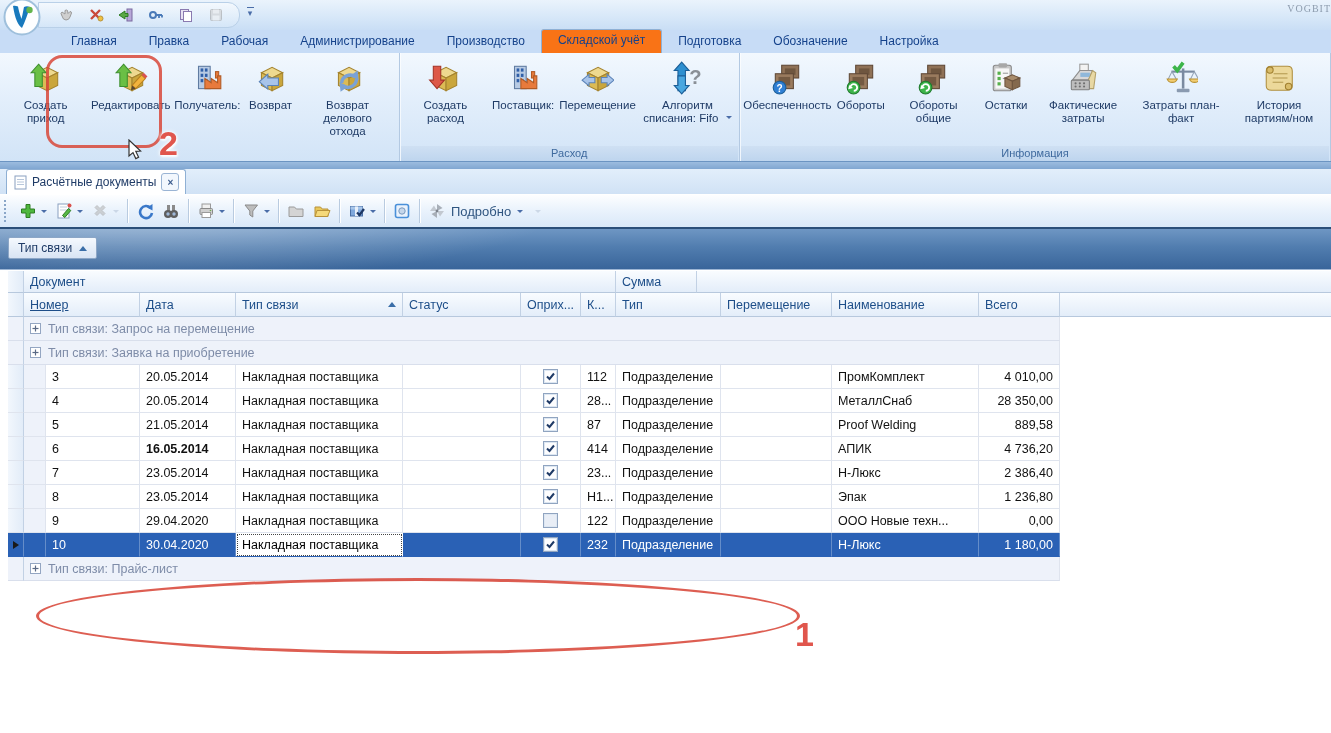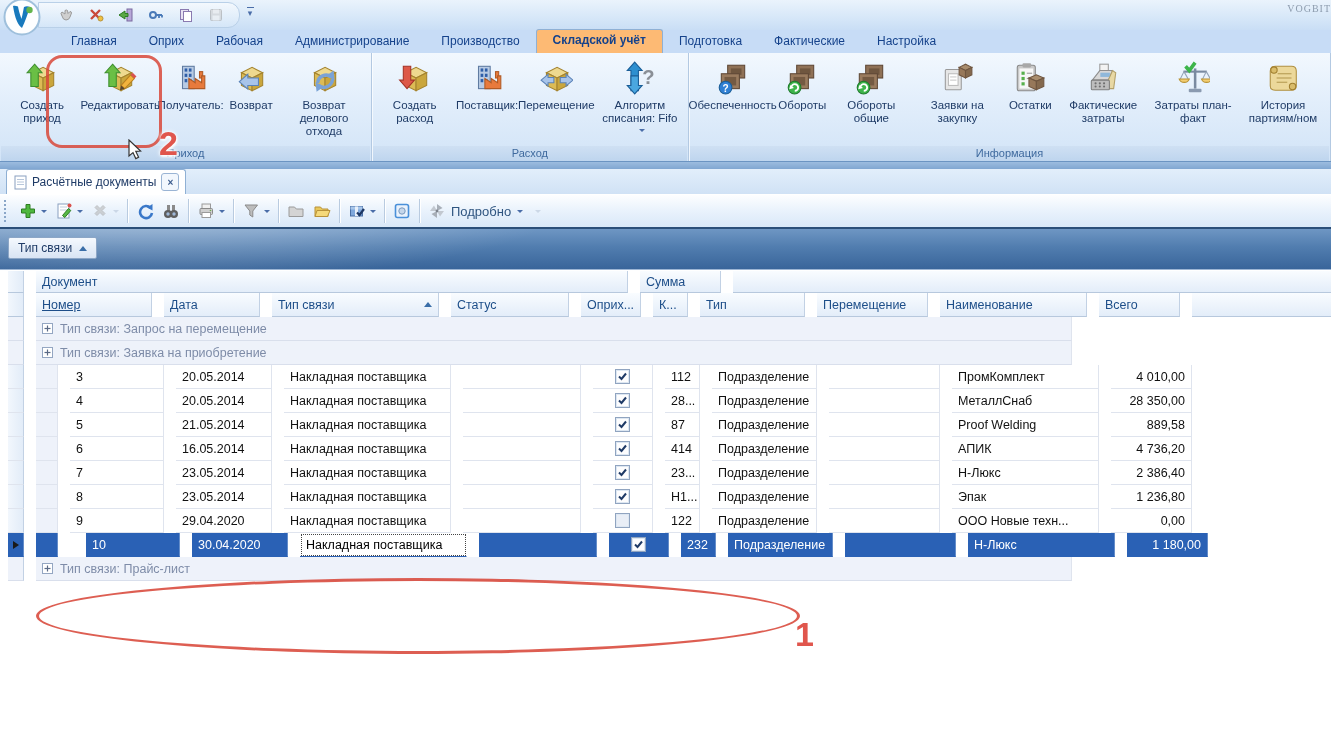--- a/index.html
+++ b/index.html
@@ -17,22 +17,22 @@
   .qdis{opacity:.55;}
   #qat-more{position:absolute;left:243px;top:4px;width:14px;height:16px;color:#4a6da8;
     font-size:9px;text-align:center;line-height:7px;cursor:default;}
   #qat-more .bar{display:block;width:7px;border-top:1px solid #4a6da8;margin:3px auto 2px;}
   #title{position:absolute;left:0;right:0;top:3px;text-align:right;color:#8d9cae;
     font-size:10px;letter-spacing:1px;font-family:"Liberation Serif",serif;}
   
   #tabrow{position:absolute;left:0;top:30px;width:1331px;height:23px;background:#c7dcf6;
     padding-left:55px;box-sizing:border-box;display:flex;align-items:flex-end;}
   .rtab{padding:0 16px;line-height:21px;height:22px;font-size:12px;color:#15428b;cursor:default;}
-  .rtab.active{background:#fdba74;border:1px solid #8fb0d4;border-bottom:none;
-    border-radius:3px 3px 0 0;height:23px;font-weight:bold;}
+  .rtab.active{background:#f97316;border:1px solid #8fb0d4;border-bottom:none;
+    border-radius:3px 3px 0 0;height:23px;}
   
   #ribbon{position:absolute;left:0;top:53px;width:1331px;height:108px;
     background:linear-gradient(180deg,#f2f8fe 0%,#e2eefb 45%,#d2e4f7 100%);
     display:flex;overflow:hidden;}
   .rgroup{position:relative;height:108px;border-right:1px solid #b3c9e2;box-shadow:1px 0 0 #ffffffaa;
     padding:2px 2px 16px 2px;box-sizing:border-box;display:flex;align-items:flex-start;}
   .rbuttons{display:flex;align-items:flex-start;height:92px;}
   .rbtn{display:flex;flex-direction:column;align-items:center;padding:4px 5px 0 5px;
     min-width:46px;cursor:default;border-radius:3px;}
   .rbtn .icon{height:38px;display:flex;align-items:center;justify-content:center;}
@@ -64,21 +64,21 @@
   #grouppanel{position:absolute;left:0;top:227px;width:1331px;height:43px;box-sizing:border-box;
     border-top:2px solid #2b4f79;border-bottom:1px solid #9db6d4;
     background:radial-gradient(ellipse 700px 120px at 140px -20px,rgba(255,255,255,.38),rgba(255,255,255,0) 60%),
                linear-gradient(180deg,#6e96c3 0%,#517daf 45%,#39659a 100%);}
   .chip{position:absolute;left:8px;top:8px;display:inline-flex;align-items:center;gap:7px;
     padding:3px 9px;background:linear-gradient(180deg,#f5f9fe,#d8e4f4);
     border:1px solid #8ca6c6;border-radius:2px;font-size:12px;color:#1f3b66;cursor:default;}
   .ua{width:0;height:0;border:4px solid transparent;border-bottom:5px solid #3a6ea8;margin-top:-4px;}
   
   #grid{position:absolute;left:8px;top:271px;width:1323px;}
-  .grow{display:flex;height:24px;box-sizing:border-box;gap:12px;}
+  .grow{display:flex;height:24px;box-sizing:border-box;}
   .grow.band{height:22px;}
   .gc{box-sizing:border-box;border-right:1px solid #dfe4ee;border-bottom:1px solid #dfe4ee;
     padding:0 6px;font-size:12.5px;color:#111;background:#fff;white-space:nowrap;overflow:hidden;
     display:flex;align-items:center;}
   .hc{background:linear-gradient(180deg,#f9fcff,#e3edf9);color:#1d4e89;
     border-right:1px solid #c2d1e4;border-bottom:1px solid #b7c8dd;}
   .ind{background:linear-gradient(90deg,#f2f7fd,#e2ecf8);border-right:1px solid #c2d1e4;
     padding:0;justify-content:center;}
   .hfill{flex:1;border-right:none;}
   .grouprow .gc{background:#eef2fa;color:#7e8ca8;border-bottom:1px solid #d9dfec;gap:7px;}
@@ -166,27 +166,27 @@
             </svg>
           </span>
         </span>
       </div>
     <div id="qat-more"><span class="bar"></span>▾</div>
     <div id="title">VOGBIT</div>
   </div>
 
   <div id="tabrow">
       <div class="rtab">Главная</div>
-      <div class="rtab">Оприх</div>
+      <div class="rtab">Правка</div>
       <div class="rtab">Рабочая</div>
       <div class="rtab">Администрирование</div>
       <div class="rtab">Производство</div>
       <div class="rtab active">Складской учёт</div>
       <div class="rtab">Подготовка</div>
-      <div class="rtab">Фактические</div>
+      <div class="rtab">Обозначение</div>
       <div class="rtab">Настройка</div>
     </div>
 
   <div id="ribbon">
       <div class="rgroup">
         <div class="rbuttons">
           <div class="rbtn">
             <span class="icon">
               <svg width="34" height="34" viewBox="0 0 32 32">
                 <polygon points="7,11 17,6 27,11 17,16" fill="#eed98f" stroke="#a5842f"></polygon>
@@ -246,21 +246,20 @@
                 <polygon points="27,11 27,23 17,28 17,16" fill="#caa63c" stroke="#a5842f"></polygon>
                 <path d="M10,21 a8,8 0 0 1 13,-6" fill="none" stroke="#7aa2d6" stroke-width="3.2"></path>
                 <polygon points="25,9 26,18 18,14" fill="#7aa2d6"></polygon>
                 <path d="M24,17 a8,8 0 0 1 -13,6" fill="none" stroke="#7aa2d6" stroke-width="3.2"></path>
                 <polygon points="9,29 8,20 16,24" fill="#7aa2d6"></polygon>
               </svg>
             </span>
             <div class="rlab">Возврат делового отхода</div>
           </div>
         </div>
-        <div class="rlabel">Приход</div>
       </div>
       <div class="rgroup">
         <div class="rbuttons">
           <div class="rbtn">
             <span class="icon">
               <svg width="34" height="34" viewBox="0 0 32 32">
                 <polygon points="7,11 17,6 27,11 17,16" fill="#eed98f" stroke="#a5842f"></polygon>
                 <polygon points="7,11 7,23 17,28 17,16" fill="#dcbb55" stroke="#a5842f"></polygon>
                 <polygon points="27,11 27,23 17,28 17,16" fill="#caa63c" stroke="#a5842f"></polygon>
                 <polygon points="8.5,26 1.5,18 5,18 5,5 12,5 12,18 15.5,18" fill="#dd5848" stroke="#a33327"></polygon>
@@ -344,34 +343,20 @@
                 <rect x="11" y="4" width="16" height="12" fill="#8f7156" stroke="#5f4836"></rect>
                 <rect x="14" y="7" width="10" height="6" fill="#6f563f"></rect>
                 <rect x="5" y="12" width="17" height="14" fill="#9a7b5e" stroke="#5f4836"></rect>
                 <rect x="8" y="15" width="11" height="8" fill="#745a42"></rect>
                 <circle cx="9" cy="25" r="6" fill="#3db54a" stroke="#1f7a2c"></circle>
                 <path d="M6,25 a3.2,3.2 0 1 1 3.2,3.2" stroke="#fff" stroke-width="1.7" fill="none"></path>
                 <polygon points="5,22.5 8.5,25.5 4,26.5" fill="#fff"></polygon>
               </svg>
             </span>
             <div class="rlab">Обороты общие</div>
-          </div>
-          <div class="rbtn">
-            <span class="icon">
-              <svg width="34" height="34" viewBox="0 0 32 32">
-                <rect x="5" y="8" width="15" height="19" rx="1" fill="#e6e6e6" stroke="#9a9a9a"></rect>
-                <rect x="8" y="12" width="9" height="11" fill="#fff" stroke="#bdbdbd"></rect>
-                <line x1="9.5" y1="15" x2="15.5" y2="15" stroke="#c9c9c9"></line>
-                <line x1="9.5" y1="18" x2="15.5" y2="18" stroke="#c9c9c9"></line>
-                <polygon points="18,6 24,3 30,6 24,9" fill="#a98d6d" stroke="#6f5640"></polygon>
-                <polygon points="18,6 18,13 24,16 24,9" fill="#97785a" stroke="#6f5640"></polygon>
-                <polygon points="30,6 30,13 24,16 24,9" fill="#84694e" stroke="#6f5640"></polygon>
-              </svg>
-            </span>
-            <div class="rlab">Заявки на закупку</div>
           </div>
           <div class="rbtn">
             <span class="icon">
               <svg width="34" height="34" viewBox="0 0 32 32">
                 <rect x="4" y="4" width="17" height="24" rx="2" fill="#c9c9c9" stroke="#8a8a8a"></rect>
                 <rect x="6" y="7" width="13" height="19" fill="#f7f7f7"></rect>
                 <rect x="9" y="2" width="8" height="4" rx="1" fill="#a8a8a8"></rect>
                 <rect x="8" y="10" width="3" height="3" fill="#57b04c"></rect>
                 <rect x="8" y="15" width="3" height="3" fill="#57b04c"></rect>
                 <rect x="8" y="20" width="3" height="3" fill="#57b04c"></rect>
@@ -692,21 +677,21 @@
         <div class="gc " style="width: 35px; flex: 0 0 35px;">87</div>
         <div class="gc " style="width: 105px; flex: 0 0 105px;">Подразделение</div>
         <div class="gc " style="width: 111px; flex: 0 0 111px;"></div>
         <div class="gc " style="width: 147px; flex: 0 0 147px;">Proof Welding</div>
         <div class="gc num-r" style="width: 81px; flex: 0 0 81px;">889,58</div>
       </div>
       <div class="grow ">
         <div class="gc ind" style="width: 16px; flex: 0 0 16px;"></div>
         <div class="gc indentc" style="width: 22px; flex: 0 0 22px;"></div>
         <div class="gc " style="width: 94px; flex: 0 0 94px;">6</div>
-        <div class="gc " style="width: 96px; flex: 0 0 96px;">16.05.2014</div>
+        <div class="gc " style="width: 96px; flex: 0 0 96px; font-weight: bold;">16.05.2014</div>
         <div class="gc " style="width: 167px; flex: 0 0 167px;">Накладная поставщика</div>
         <div class="gc " style="width: 118px; flex: 0 0 118px;"></div>
         <div class="gc " style="width: 60px; flex: 0 0 60px; justify-content: center;">
           <span class="cb">
             <svg width="11" height="11" viewBox="0 0 11 11">
               <polyline points="2,5.5 4.5,8 9,2.5" fill="none" stroke="#1f3a66" stroke-width="2"></polyline>
             </svg>
           </span>
         </div>
         <div class="gc " style="width: 35px; flex: 0 0 35px;">414</div>
@@ -771,21 +756,21 @@
         <div class="gc " style="width: 147px; flex: 0 0 147px;">ООО Новые техн...</div>
         <div class="gc num-r" style="width: 81px; flex: 0 0 81px;">0,00</div>
       </div>
       <div class="grow sel">
         <div class="gc ind" style="width: 16px; flex: 0 0 16px;">
           <svg width="8" height="10" viewBox="0 0 8 10">
             <polygon points="1,1 7,5 1,9" fill="#1a1a1a"></polygon>
           </svg>
         </div>
         <div class="gc indentc" style="width: 22px; flex: 0 0 22px;"></div>
-        <div class="gc " style="width: 94px; flex: 0 0 94px; margin-left: 16px;">10</div>
+        <div class="gc " style="width: 94px; flex: 0 0 94px;">10</div>
         <div class="gc " style="width: 96px; flex: 0 0 96px;">30.04.2020</div>
         <div class="gc focuscell" style="width: 167px; flex: 0 0 167px;">Накладная поставщика</div>
         <div class="gc " style="width: 118px; flex: 0 0 118px;"></div>
         <div class="gc " style="width: 60px; flex: 0 0 60px; justify-content: center;">
           <span class="cb">
             <svg width="11" height="11" viewBox="0 0 11 11">
               <polyline points="2,5.5 4.5,8 9,2.5" fill="none" stroke="#1f3a66" stroke-width="2"></polyline>
             </svg>
           </span>
         </div>

